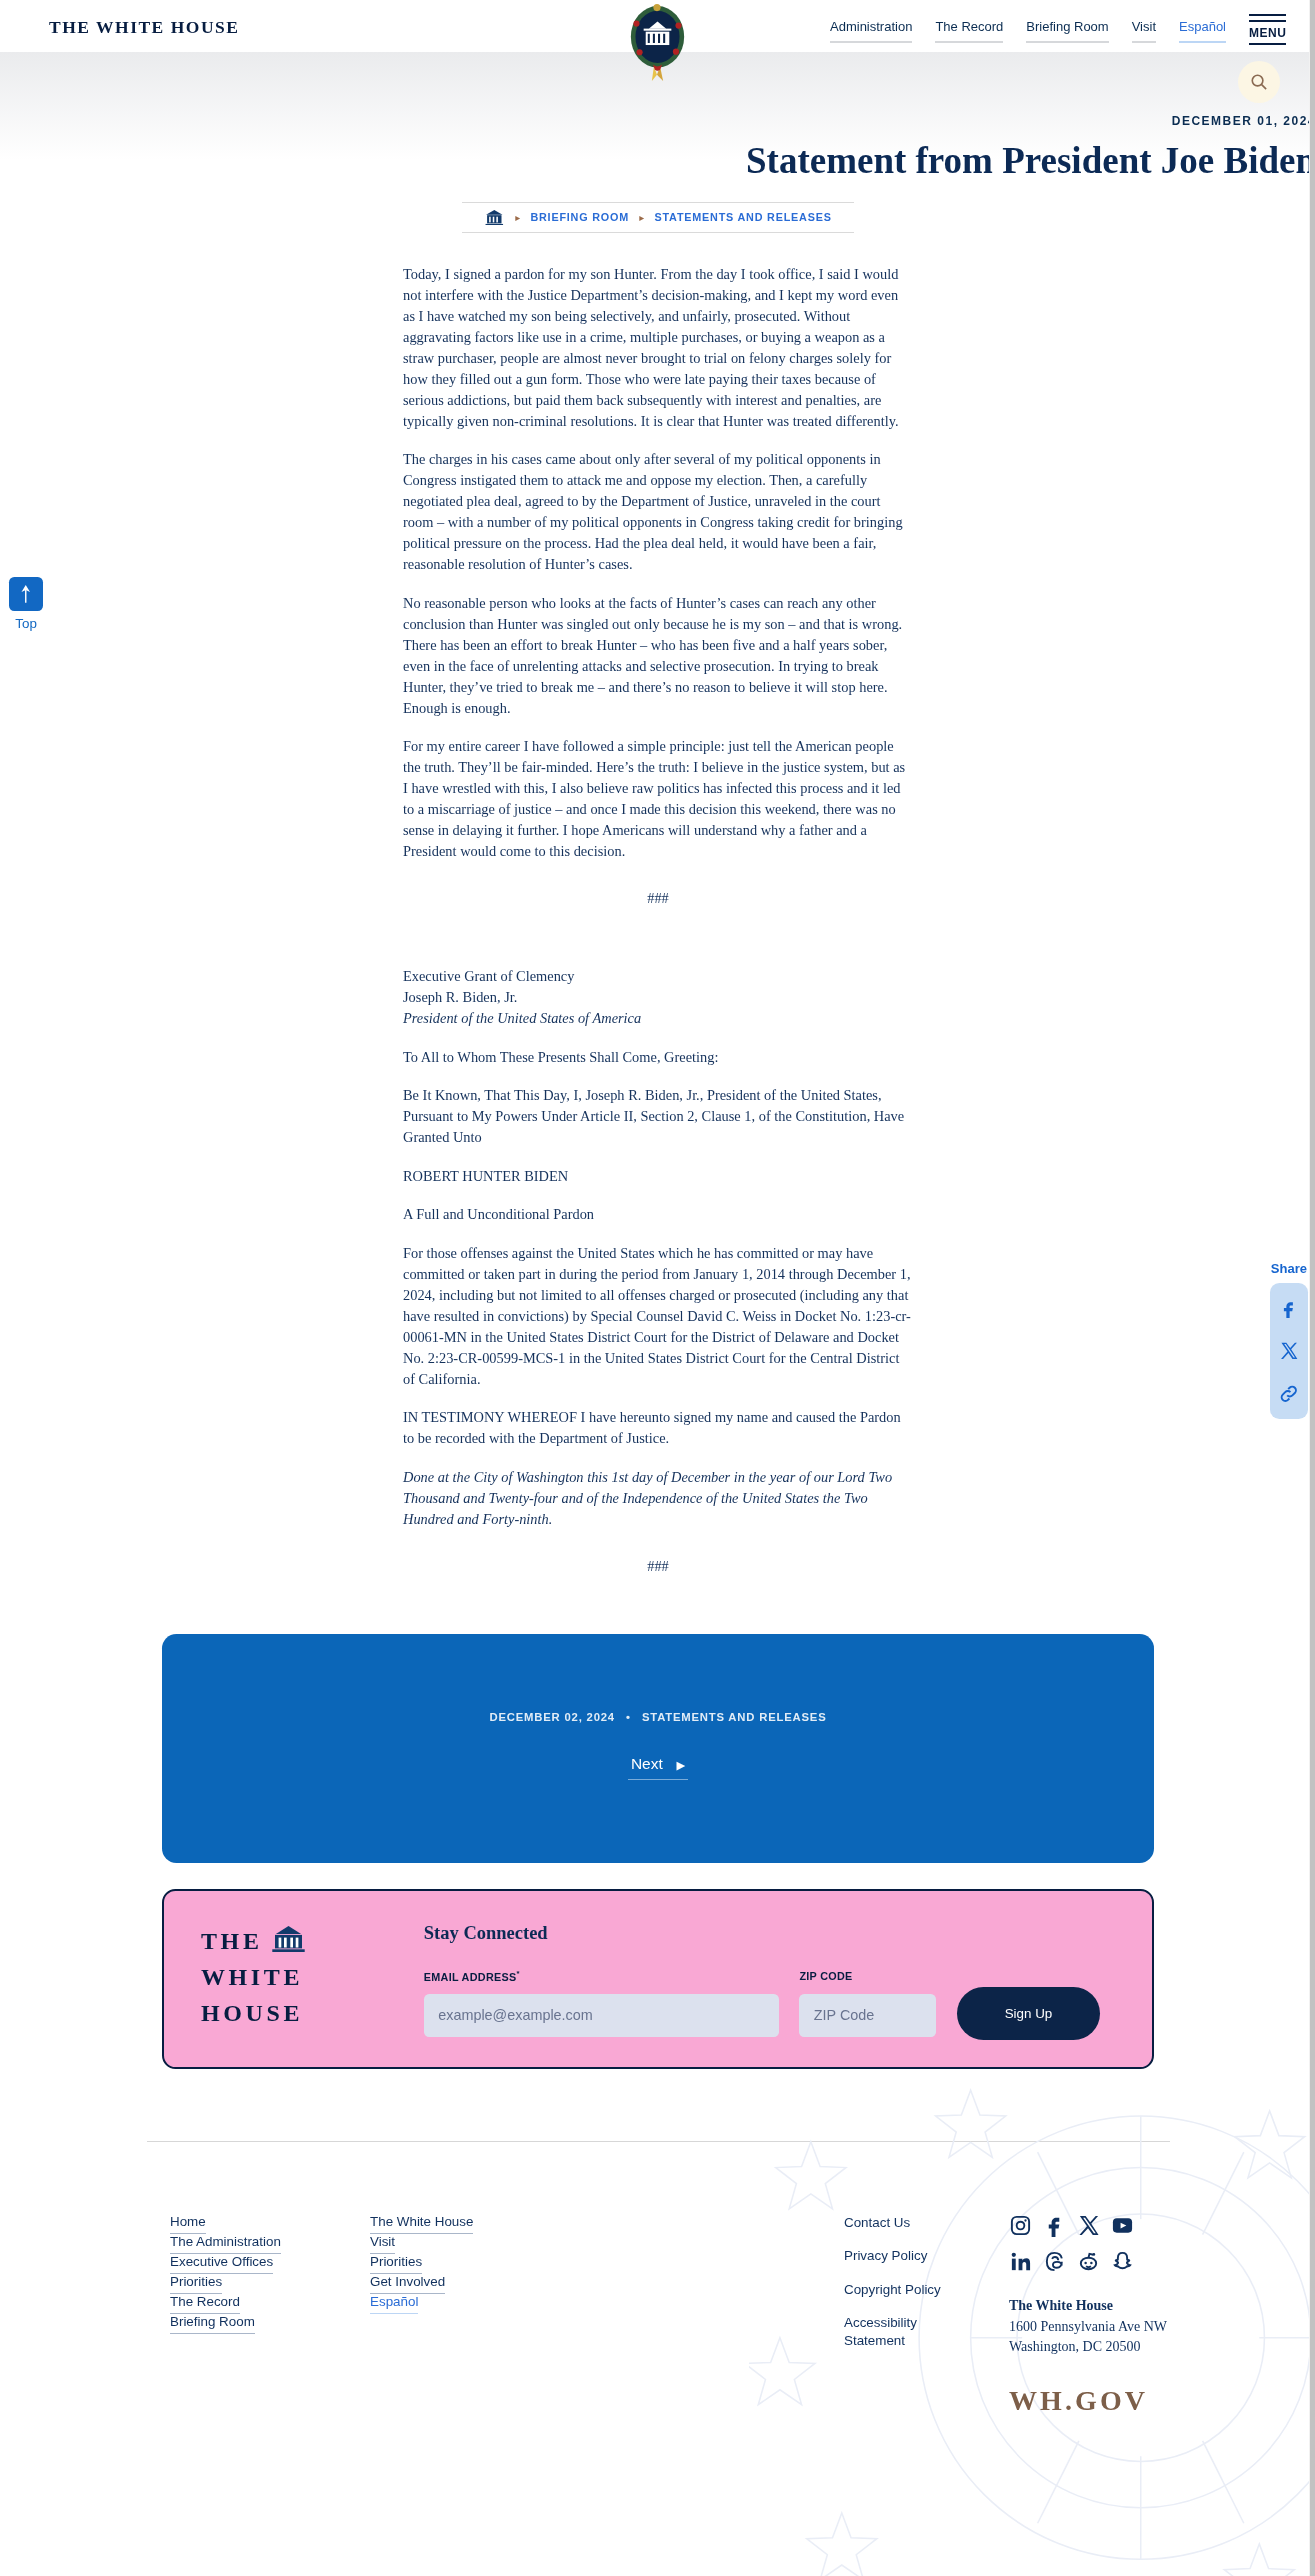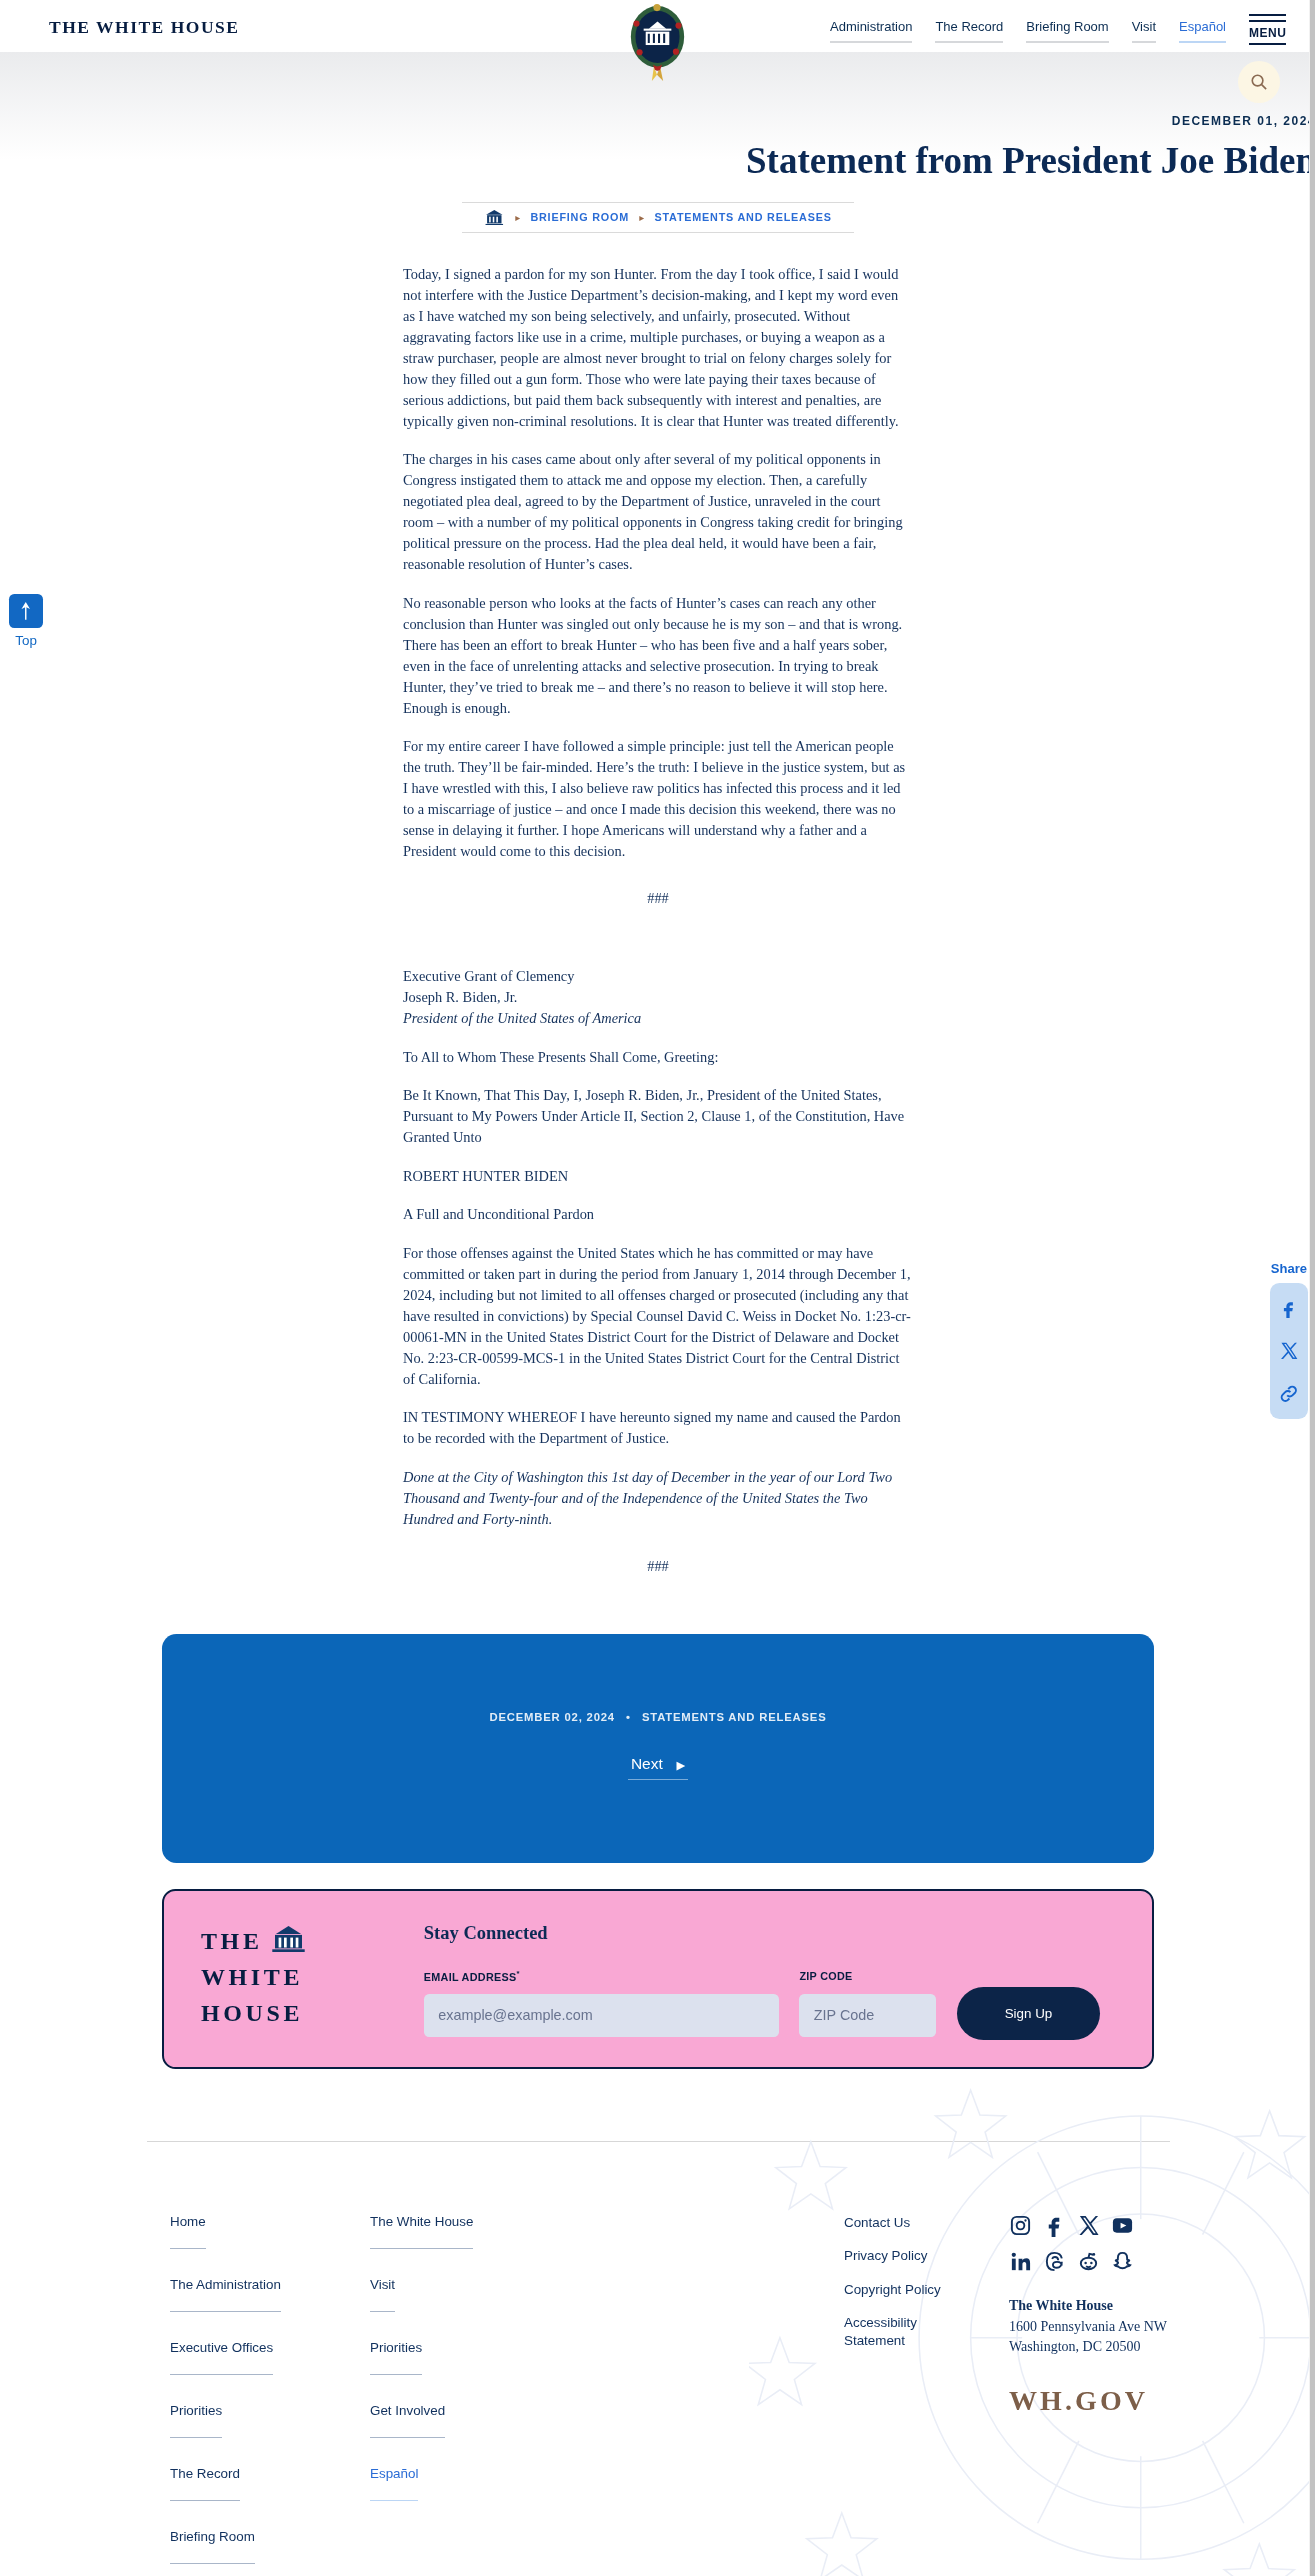--- a/index.html
+++ b/index.html
@@ -78,33 +78,33 @@
   .field input::placeholder { color:#68738f; }
   .signup-btn { width:143px; height:53px; border-radius:31px; background:#0c2448; color:#fff;
     border:none; font-size:13.4px; font-family:"Liberation Sans",sans-serif; cursor:pointer; margin-bottom:-3.1px; }
 
   
   .footer-divider { width:1023px; margin:72px auto 0; border:none; border-top:0.5px solid #d7d7d7; }
   footer { position:relative; padding:72px 0 0 170px; z-index:1; }
   .footer-watermark { position:absolute; right:0; top:-93px; z-index:0; pointer-events:none; }
   .footer-grid { position:relative; display:grid; grid-template-columns:200px 474px 165px auto; z-index:1; }
   .f-col a { display:table; font-size:13.4px; color:#11315e; text-decoration:none; cursor:pointer;
-    border-bottom:1px solid #a9b6c9; padding-bottom:19px; margin-bottom:28px; }
+    border-bottom:1px solid #a9b6c9; padding-bottom:4px; margin-bottom:0; }
   .f-col a.accent { color:#2a6cd5; border-bottom-color:#bcd6f5; }
   .f-col.plain a { border-bottom:none; padding-bottom:0; margin-bottom:16px; max-width:129px; line-height:17.5px; }
   .social-grid { display:grid; grid-template-columns:repeat(4, 34px); row-gap:13.4px; }
   .social-icon { width:23px; height:23px; color:#11315e; cursor:pointer; }
   .address { margin-top:23px; font-family:"Liberation Serif","DejaVu Serif",serif; font-size:14px;
     line-height:20.6px; color:#11315e; }
   .address .addr-name { font-weight:700; }
   .whgov { margin-top:27px; font-family:"Liberation Serif","DejaVu Serif",serif; font-weight:700;
     font-size:28px; letter-spacing:3.1px; color:#7d5f49; }
 
   
-  .top-rail { position:absolute; left:4.1px; top:594px; width:44px; text-align:center; z-index:8; }
+  .top-rail { position:absolute; left:4.1px; top:577px; width:44px; text-align:center; z-index:8; }
   .top-btn { width:34px; height:34px; border:none; border-radius:5.2px; background:#1268c3; cursor:pointer;
     display:inline-flex; align-items:center; justify-content:center; }
   .top-label { margin-top:5.2px; font-size:13.4px; color:#1268c3; }
   .share-rail { position:absolute; right:4.1px; top:1261px; width:46px; z-index:8; }
   .share-label { font-size:13px; font-weight:bold; color:#1665cf; text-align:center; margin-bottom:7.2px; }
   .share-panel { width:38px; margin-left:4.1px; background:#c6dcf4; border-radius:9.3px; padding:15.5px 0;
     display:flex; flex-direction:column; align-items:center; gap:23px; }
   .share-icon { width:19.6px; height:19.6px; color:#1665cf; cursor:pointer; }
 
   

